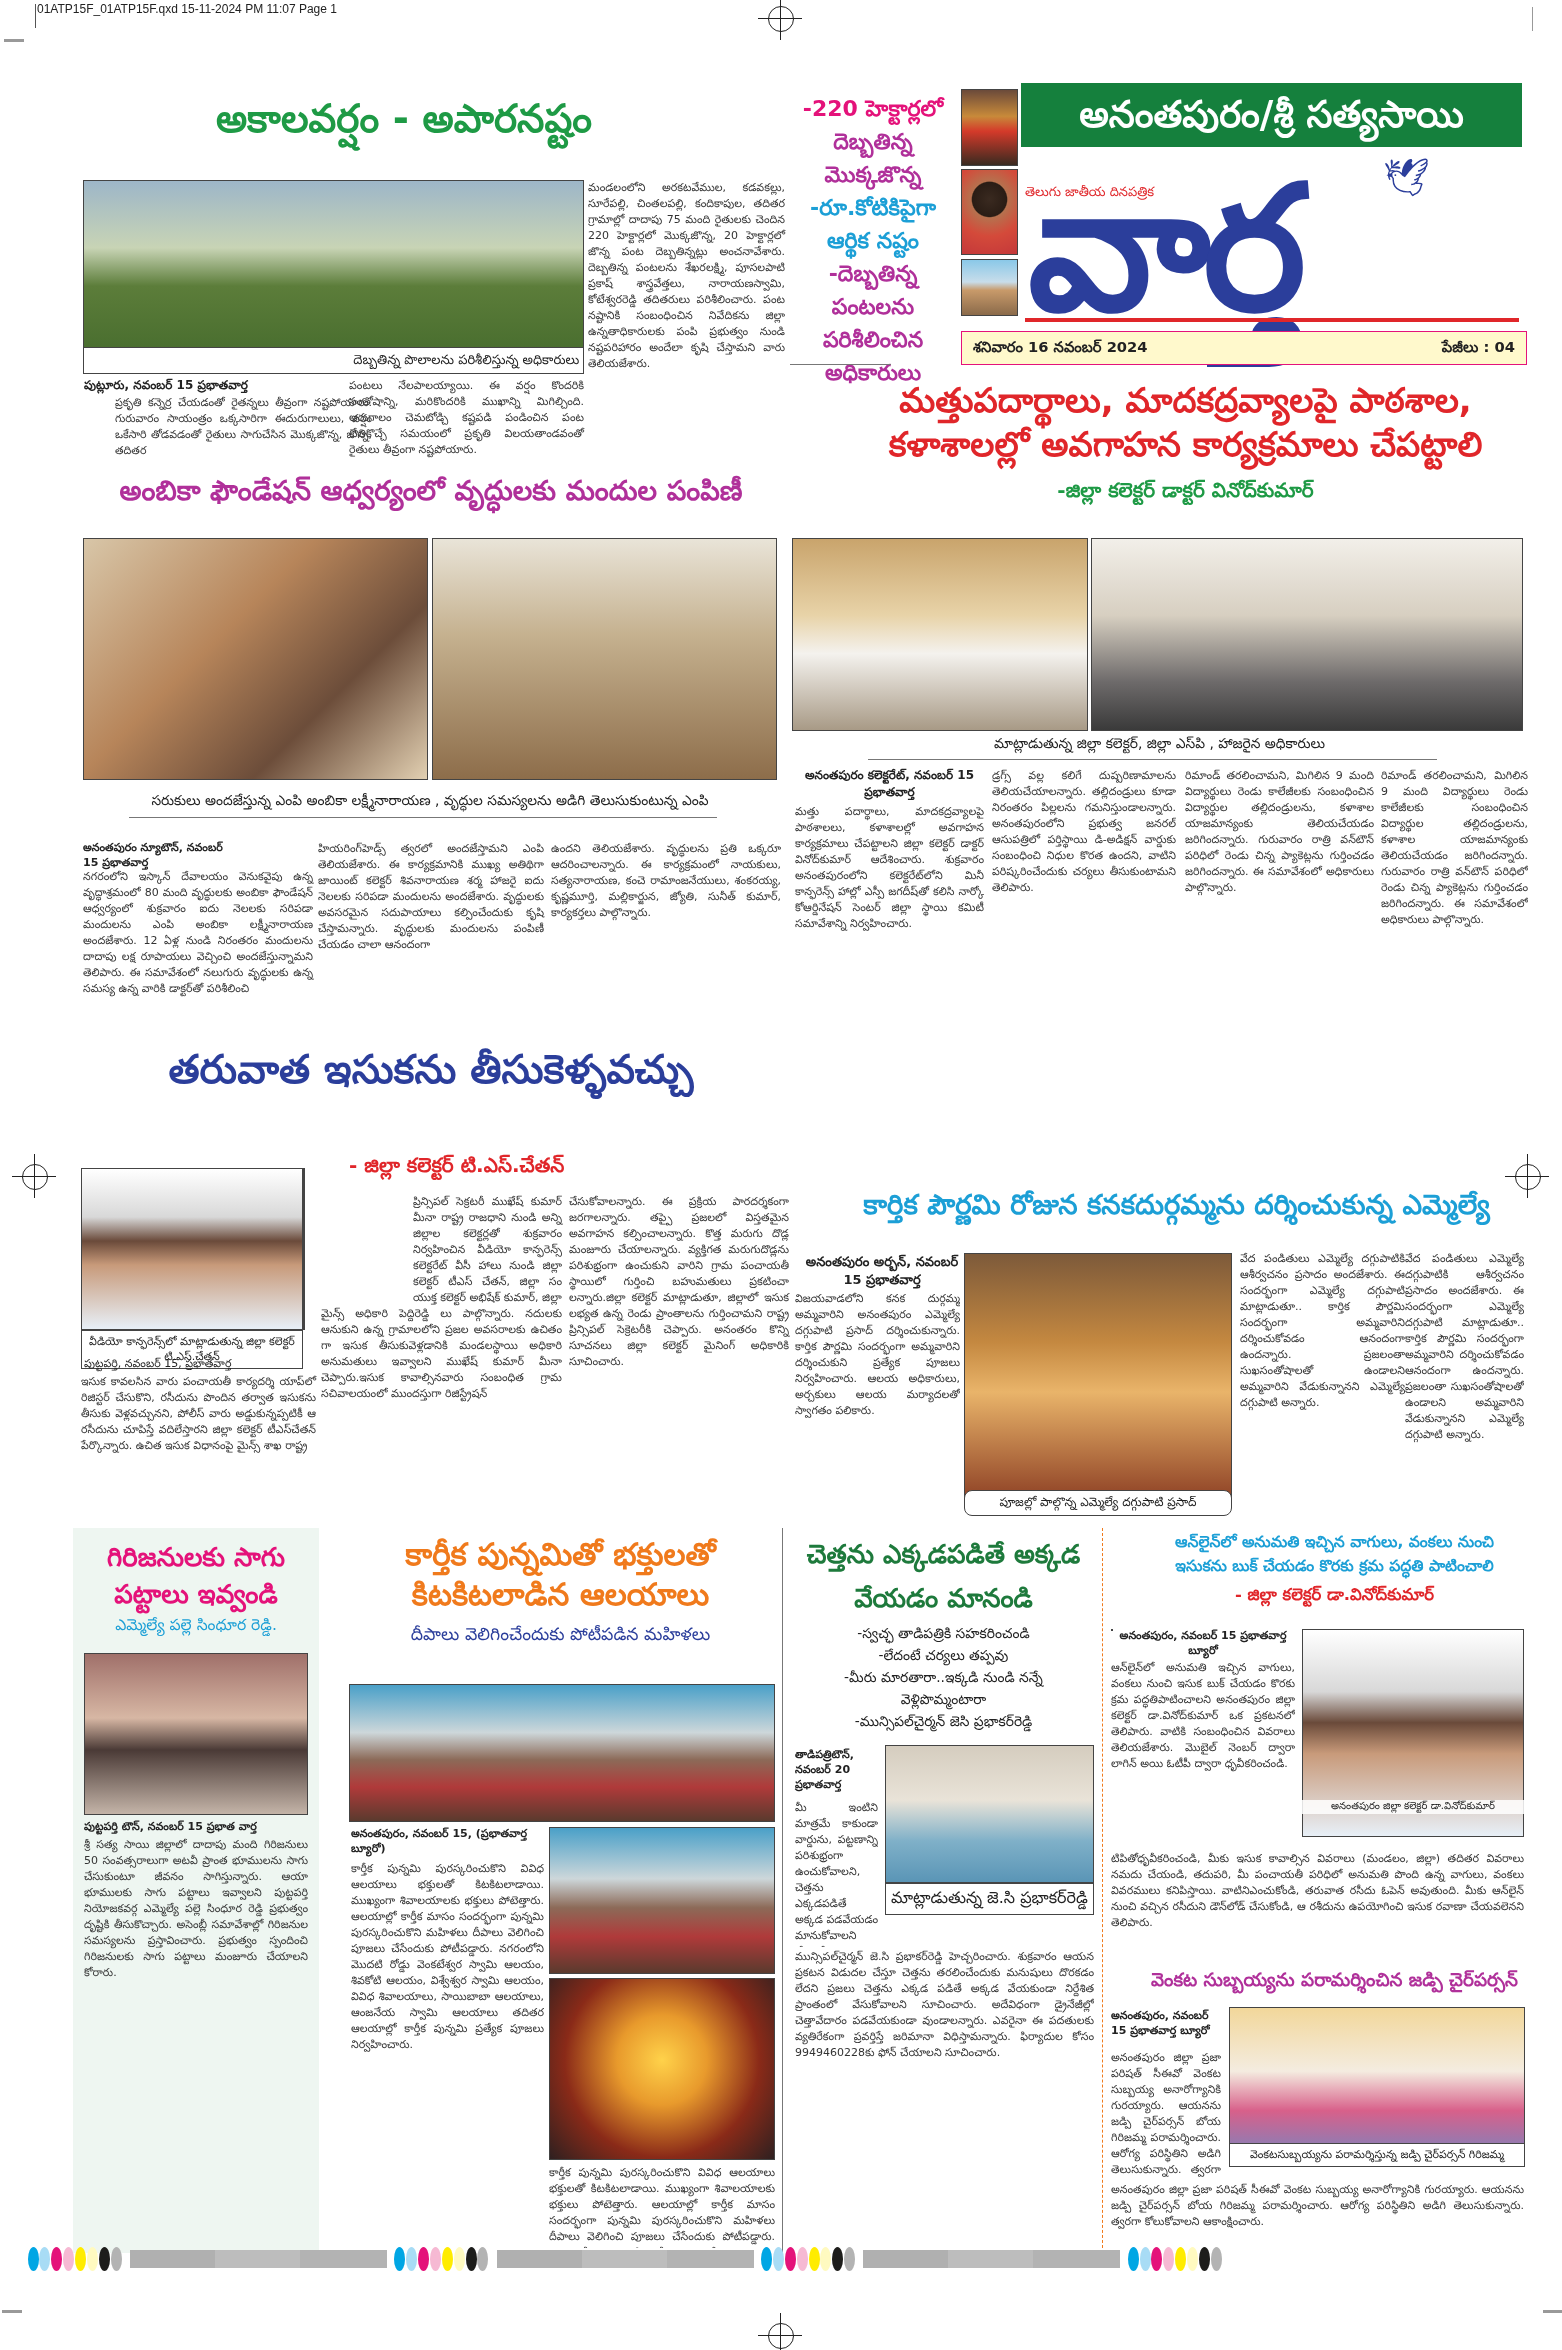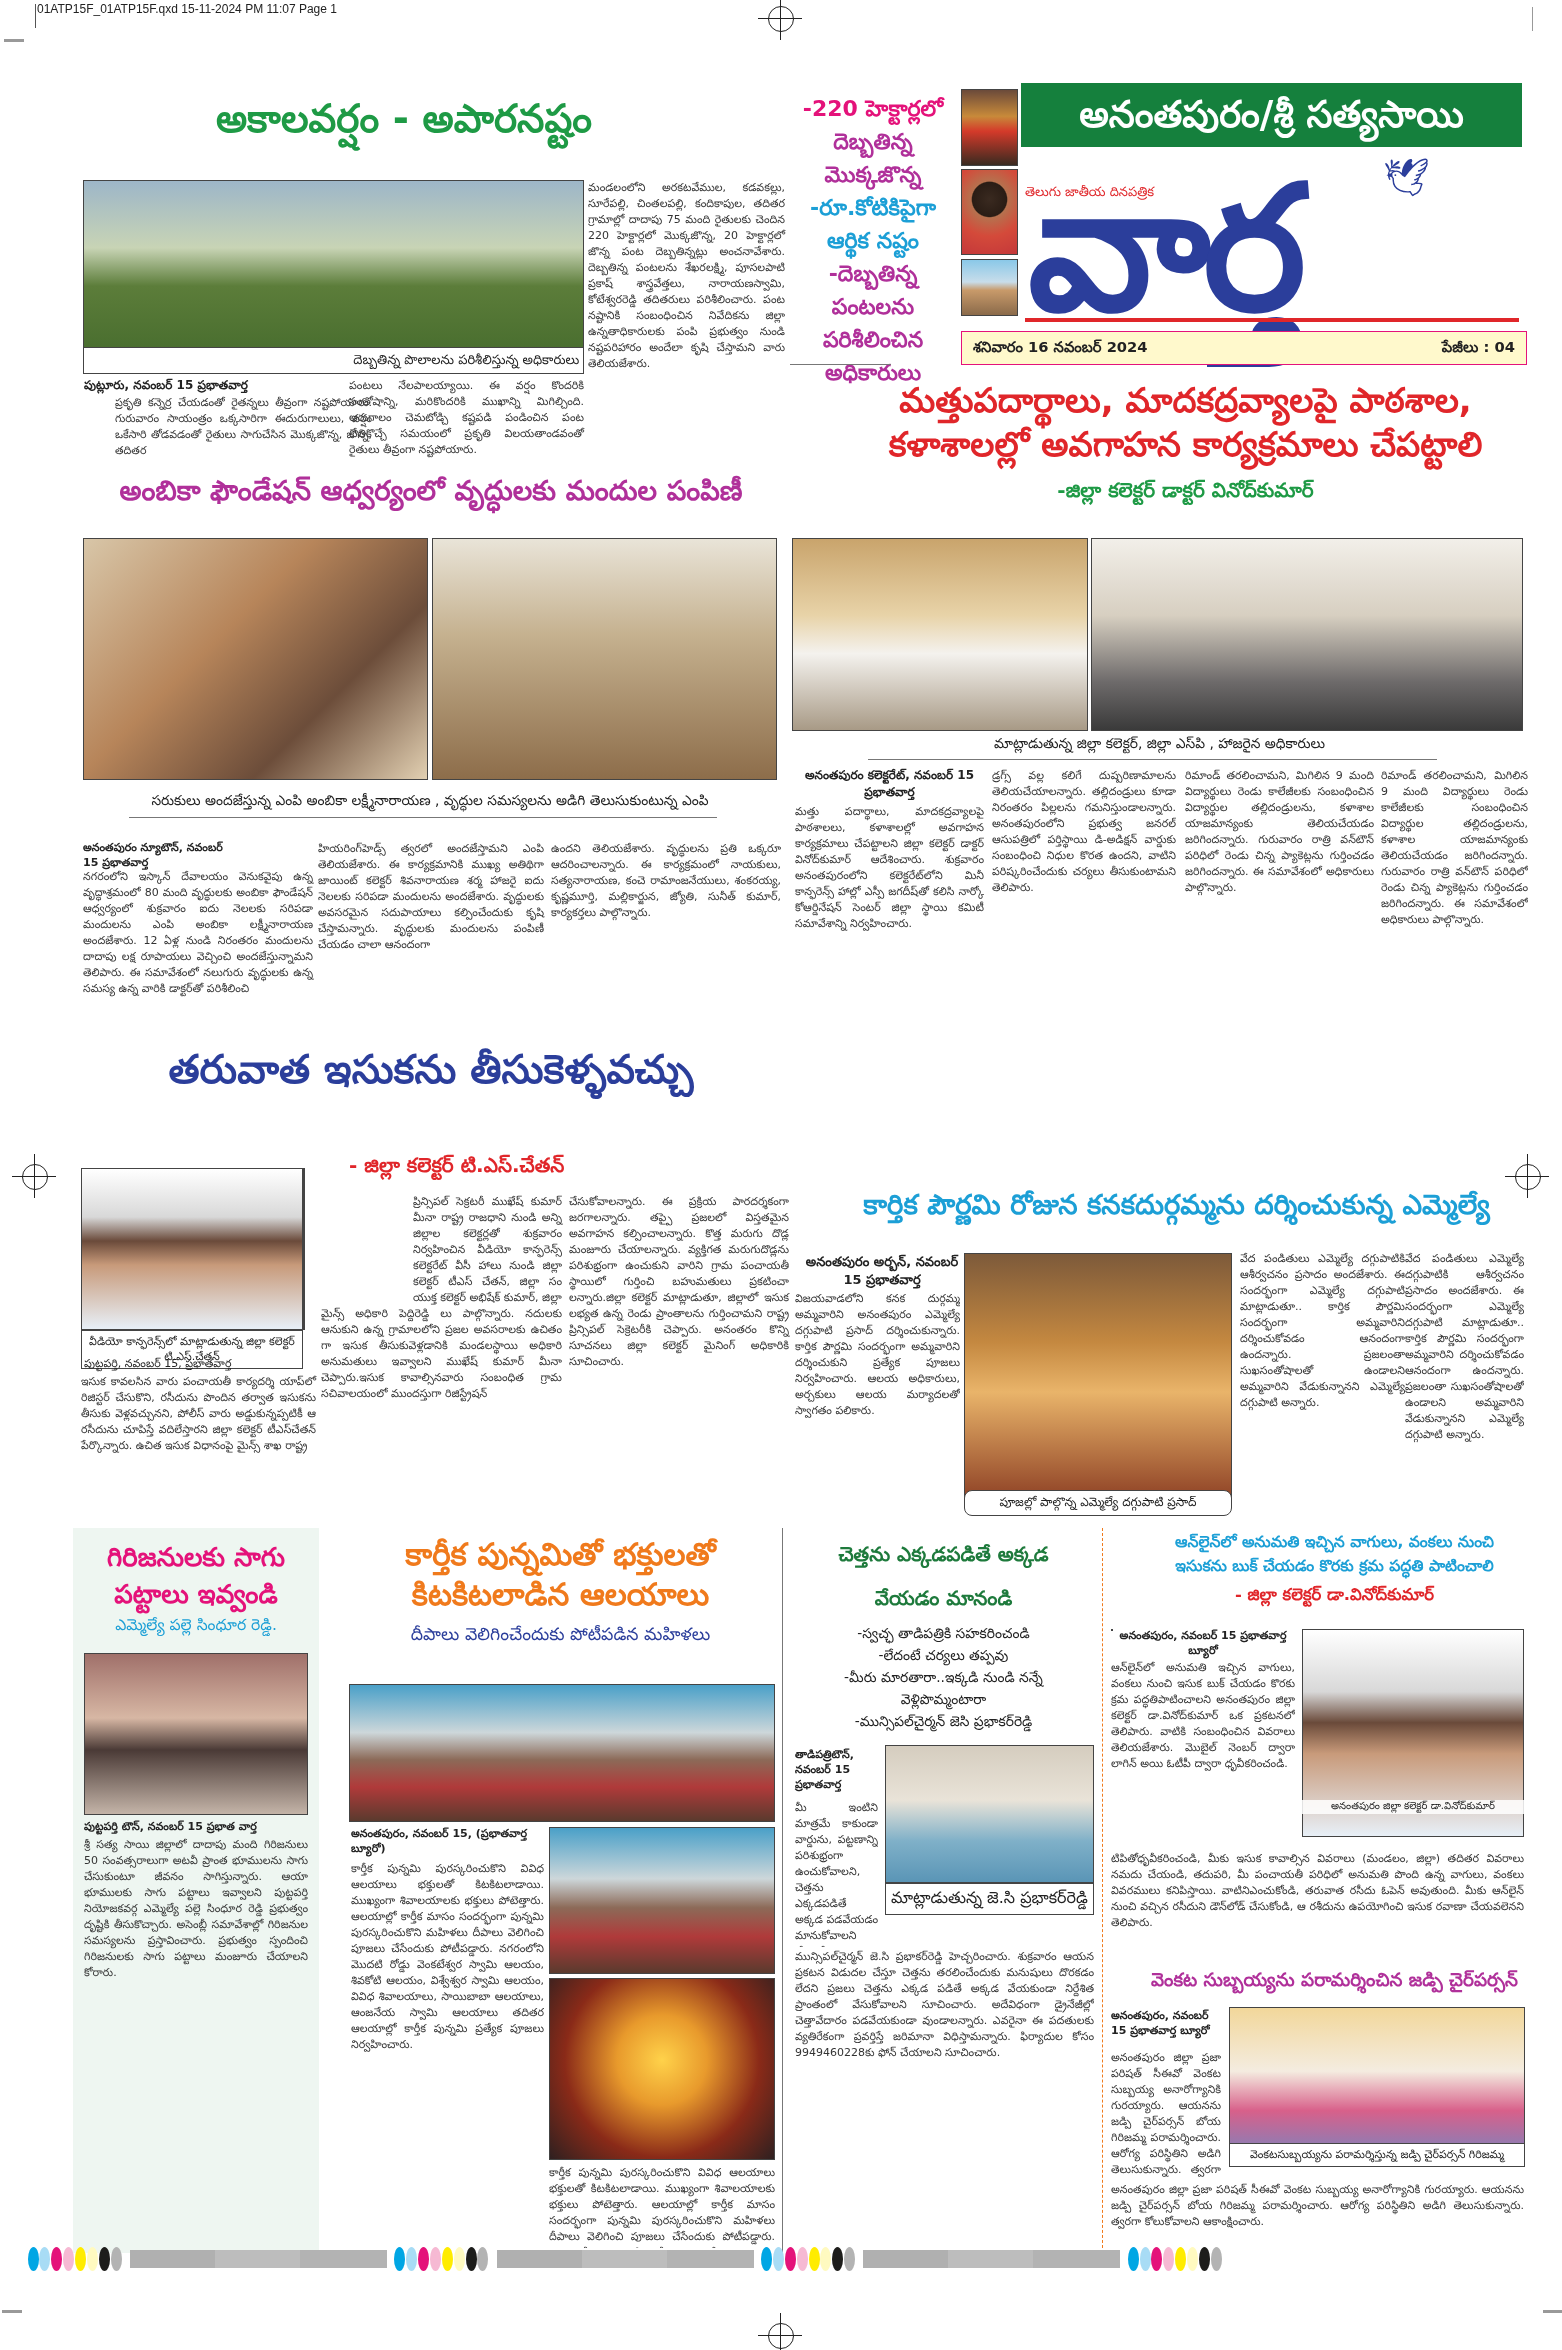--- a/index.html
+++ b/index.html
@@ -205,32 +205,32 @@
 <div class="col body-text" style="left:351px;top:1861px;width:193px;height:386px;overflow:hidden;">కార్తీక పున్నమి పురస్కరించుకొని వివిధ ఆలయాలు భక్తులతో కిటకిటలాడాయి. ముఖ్యంగా శివాలయాలకు భక్తులు పోటెత్తారు. ఆలయాల్లో కార్తీక మాసం సందర్భంగా పున్నమి పురస్కరించుకొని మహిళలు దీపాలు వెలిగించి పూజలు చేసేందుకు పోటీపడ్డారు. నగరంలోని మొదటి రోడ్డు వెంకటేశ్వర స్వామి ఆలయం, శివకోటి ఆలయం, విశ్వేశ్వర స్వామి ఆలయం, వివిధ శివాలయాలు, సాయిబాబా ఆలయాలు, ఆంజనేయ స్వామి ఆలయాలు తదితర ఆలయాల్లో కార్తీక పున్నమి ప్రత్యేక పూజలు నిర్వహించారు.</div>
 <div class="abs photo" style="left:549px;top:1827px;width:226px;height:147px;">
     <div class="imgfill img-crowd"></div>
   </div>
 <div class="abs photo" style="left:549px;top:1978px;width:226px;height:182px;">
     <div class="imgfill img-shrine"></div>
   </div>
 <div class="col body-text" style="left:549px;top:2165px;width:226px;height:83px;overflow:hidden;">కార్తీక పున్నమి పురస్కరించుకొని వివిధ ఆలయాలు భక్తులతో కిటకిటలాడాయి. ముఖ్యంగా శివాలయాలకు భక్తులు పోటెత్తారు. ఆలయాల్లో కార్తీక మాసం సందర్భంగా పున్నమి పురస్కరించుకొని మహిళలు దీపాలు వెలిగించి పూజలు చేసేందుకు పోటీపడ్డారు. నగరంలోని మొదటి రోడ్డు వెంకటేశ్వర స్వామి ఆలయం, శివకోటి ఆలయం, విశ్వేశ్వర స్వామి ఆలయం, వివిధ శివాలయాలు, సాయిబాబా ఆలయాలు, ఆంజనేయ స్వామి ఆలయాలు తదితర ఆలయాల్లో కార్తీక పున్నమి ప్రత్యేక పూజలు నిర్వహించారు.</div>
 <div class="abs rule-v" style="left:782px;top:1528px;height:725px;"></div>
 
-<div class="abs center" style="left:792px;top:1532px;width:303px;font-size:20px;line-height:44px;color:#1e7a3c;font-weight:bold;">
+<div class="abs center" style="left:792px;top:1532px;width:303px;font-size:26px;line-height:44px;color:#1e7a3c;font-weight:bold;">
   <div>చెత్తను ఎక్కడపడితే అక్కడ</div>
   <div>వేయడం మానండి</div>
 </div>
 <div class="abs center" style="left:792px;top:1622px;width:303px;font-size:13.8px;line-height:22px;color:#222;">
   <div>-స్వచ్ఛ తాడిపత్రికి సహకరించండి</div>
   <div>-లేదంటే చర్యలు తప్పవు</div>
   <div>-మీరు మారతారా..ఇక్కడి నుండి నన్నే</div>
   <div>వెళ్లిపొమ్మంటారా</div>
   <div>-మున్సిపల్‌చైర్మన్ జెసి ప్రభాకర్‌రెడ్డి</div>
 </div>
-<div class="abs dateline" style="left:795px;top:1748px;width:83px;font-size:11px;">తాడిపత్రిటౌన్, నవంబర్ 15 ప్రభాతవార్త</div>
+<div class="abs dateline" style="left:795px;top:1748px;width:83px;font-size:11px;">తాడిపత్రిటౌన్, నవంబర్ 20 ప్రభాతవార్త</div>
 <div class="col body-text" style="left:795px;top:1800px;width:83px;height:147px;overflow:hidden;">మీ ఇంటిని మాత్రమే కాకుండా వార్డును, పట్టణాన్ని పరిశుభ్రంగా ఉంచుకోవాలని, చెత్తను ఎక్కడపడితే అక్కడ పడవేయడం మానుకోవాలని లేదంటే క్రమశిక్షణ చర్యలు తీసుకుంటామని</div>
 <div class="abs photo" style="left:885px;top:1745px;width:209px;height:138px;">
     <div class="imgfill img-elder"></div>
   </div>
 <div class="abs caption-box" style="left:885px;top:1883px;width:209px;font-size:16px;">మాట్లాడుతున్న జె.సి ప్రభాకర్‌రెడ్డి</div>
 <div class="col body-text" style="left:795px;top:1949px;width:299px;height:299px;overflow:hidden;">మున్సిపల్‌చైర్మన్ జె.సి ప్రభాకర్‌రెడ్డి హెచ్చరించారు. శుక్రవారం ఆయన ప్రకటన విడుదల చేస్తూ చెత్తను తరలించేందుకు మనుషులు దొరకడం లేదని ప్రజలు చెత్తను ఎక్కడ పడితే అక్కడ వేయకుండా నిర్దేశిత ప్రాంతంలో వేసుకోవాలని సూచించారు. అదేవిధంగా డ్రైనేజీల్లో చెత్తావేదారం పడవేయకుండా వుండాలన్నారు. ఎవరైనా ఈ పదతులకు వ్యతిరేకంగా ప్రవర్తిస్తే జరిమానా విధిస్తామన్నారు. ఫిర్యాదుల కోసం 9949460228కు ఫోన్ చేయాలని సూచించారు.</div>
 <div class="abs rule-dash" style="left:1102px;top:1528px;height:725px;"></div>
 
 <div class="abs center" style="left:1107px;top:1530px;width:455px;font-size:15.6px;line-height:24px;color:#1c9fd6;font-weight:bold;">
   <div>ఆన్‌లైన్‌లో అనుమతి ఇచ్చిన వాగులు, వంకలు నుంచి</div>

